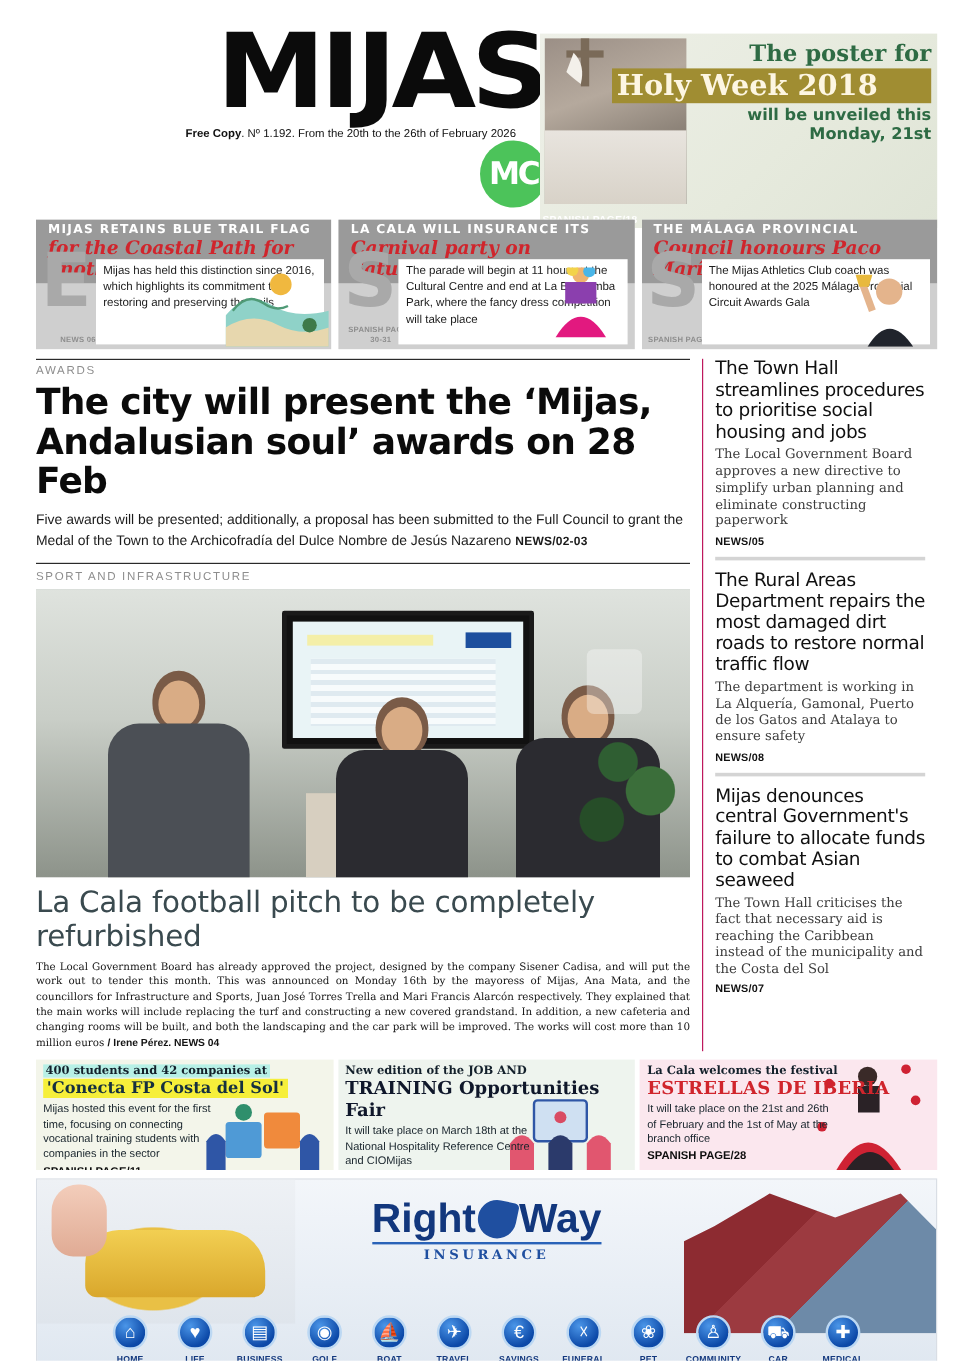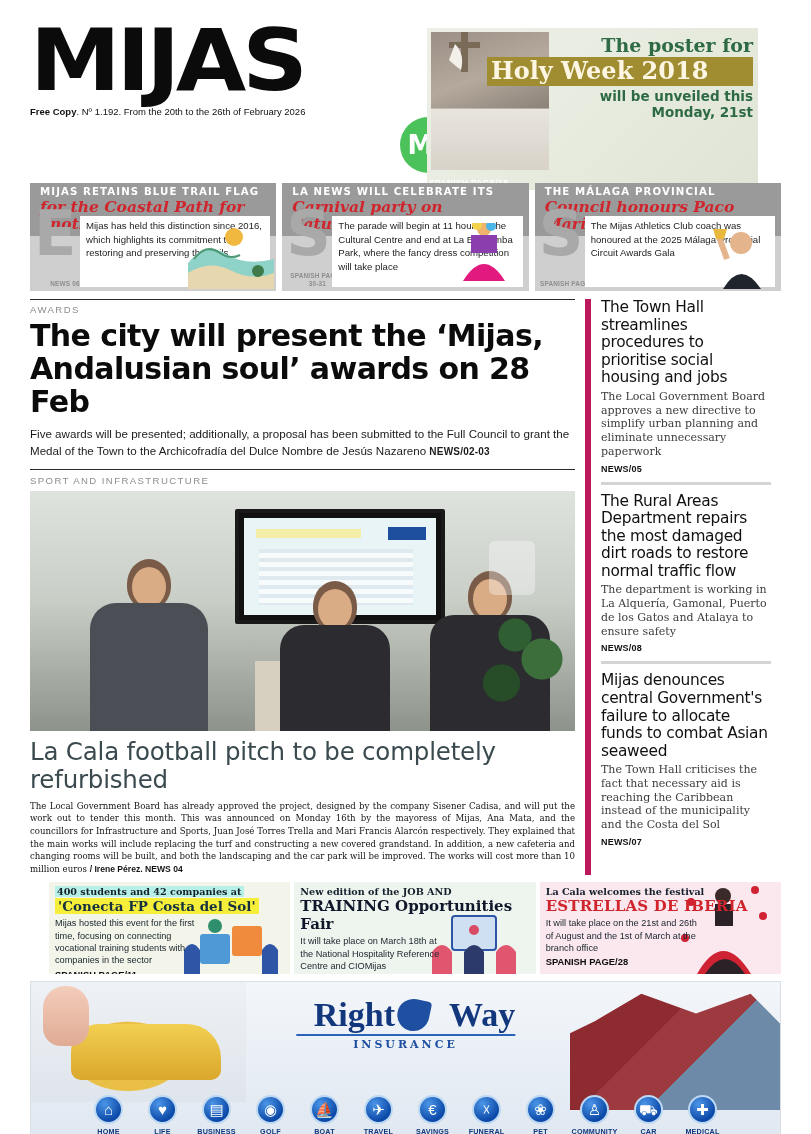--- a/index.html
+++ b/index.html
@@ -12,21 +12,21 @@
   }
   .page {
     position: absolute; left: 0; top: 0;
     width: 811px; height: 1134px;
     background: #fff;
     padding: 22px 30px 10px 30px;
   }
 
   
   .masthead { position: relative; height: 155px; }
-  .logo-block { position: absolute; left: 0; top: 0; width: 400px; }
+  .logo-block { position: absolute; left: 0; top: 0; width: 400px; text-align: right; }
   .mijas-word {
     font-family: "DejaVu Sans", sans-serif;
     font-weight: 700;
     font-size: 86px;
     letter-spacing: -4px;
     line-height: 0.9;
     color: #0b0b0b;
     transform: scaleX(1.06);
     transform-origin: left center;
   }
@@ -49,21 +49,21 @@
     position: absolute; left: 370px; top: 95px;
     width: 56px; height: 56px; border-radius: 50%;
     background: #4cc35a;
     display: flex; align-items: center; justify-content: center;
     color: #fff; font-weight: 700; font-size: 26px;
     font-family: "DejaVu Sans", sans-serif; letter-spacing: -2px;
   }
 
   
   .holy-promo {
-    position: absolute; left: 397px; top: 6px;
+    position: absolute; left: 420px; top: 6px;
     width: 331px; height: 162px;
     background: linear-gradient(135deg,#eef0e8 0%, #e6eadd 60%, #dfe4d6 100%);
     overflow: hidden;
   }
   .hp-tower {
     position: absolute; left: 4px; top: 4px; width: 118px; height: 138px;
     background:
       linear-gradient(to bottom, rgba(255,255,255,0) 55%, #e8e4de 56%, #d8d2c8 100%),
       linear-gradient(160deg,#9b8f86 0%,#b5a99d 35%,#7e756b 75%,#5e5a54 100%);
   }
@@ -121,21 +121,21 @@
   .t-body {
     position: absolute; left: 50px; top: 33px; right: 6px; bottom: 4px;
     background: #fff; padding: 3px 6px; font-size: 9.6px; line-height: 1.42;
     color: #1d1d1d;
   }
   .t-art { position: absolute; right: 2px; bottom: 2px; width: 86px; height: 66px; }
 
   
   .content { display: flex; gap: 10px; margin-top: 8px; }
   .col-main { width: 545px; }
-  .col-side { width: 186px; border-left: 6px solid #be185d; padding-left: 10px; }
+  .col-side { width: 186px; border-left: 1px solid #be185d; padding-left: 10px; }
 
   .rule-top { border-top: 1.5px solid #2a2a2a; }
   .section-kicker {
     font-size: 9.6px; letter-spacing: 1.4px; color: #8d8d8d;
     padding: 4px 0 4px 0; font-family: "Liberation Sans", sans-serif;
   }
   .lead-head {
     font-family: "DejaVu Sans", sans-serif; font-weight: 700;
     font-size: 30px; line-height: 1.1; color: #0b0b0b; letter-spacing: -0.6px;
   }
@@ -197,21 +197,21 @@
     font-family: "DejaVu Sans", sans-serif; font-weight: 400; font-size: 15.4px;
     line-height: 1.14; color: #101010; letter-spacing: -0.3px;
   }
   .side-body {
     font-family: "DejaVu Serif", serif; font-size: 11px; line-height: 1.25;
     color: #3c3c3c; margin-top: 3px;
   }
   .side-ref { font-size: 9px; font-weight: 700; color: #111; margin-top: 5px; letter-spacing: .2px; }
 
   
-  .mini-row { display: flex; gap: 4px; margin-top: 7px; height: 92px; margin-left: 19px; }
+  .mini-row { display: flex; gap: 4px; margin-top: 7px; height: 92px; }
   .mini { position: relative; flex: 1; overflow: hidden; }
   .mini-a { background: #f3f5ea; }
   .mini-b { background: #eef4ee; }
   .mini-c { background: #fbe7ee; }
   .m-k1 { font-family: "DejaVu Serif", serif; font-weight:700; font-size: 9.6px; color: #13202b; }
   .m-k1 .hl { background: #b7f0e6; padding: 0 2px; }
   .m-title-a {
     font-family: "DejaVu Serif", serif; font-weight: 700; font-size: 13.5px;
     color: #15303f; background: #f6ef3a; display: inline-block; padding: 0 3px; margin-top: 1px;
   }
@@ -231,21 +231,21 @@
   .ad-car { position: absolute; left: 0; top: 0; width: 215px; height: 120px;
     background: radial-gradient(ellipse at 45% 62%, #e9c045 0 54px, transparent 56px),
                 linear-gradient(180deg,#eef1f5,#dfe5ec); }
   .ad-car2 { position:absolute; left: 40px; top: 42px; width: 150px; height: 56px; border-radius: 28px 34px 10px 10px; background: linear-gradient(180deg,#f2cf52,#d9a72c); }
   .ad-finger { position:absolute; left:12px; top:4px; width:46px; height:60px; border-radius: 22px 22px 18px 18px; background: linear-gradient(180deg,#f3cdbb,#e0ab94); }
   .ad-house { position: absolute; right: 0; top: 4px; width: 210px; height: 124px;
     background: linear-gradient(135deg, #8d2b31 0 40%, #9c3a40 40% 60%, #6d8aa8 60% 100%);
     clip-path: polygon(12% 28%, 34% 6%, 60% 22%, 86% 6%, 100% 30%, 100% 100%, 0 100%, 0 38%); }
   .ad-logo { position: absolute; left: 50%; transform: translateX(-50%); top: 16px; text-align: center; }
   .ad-logo-row { display: flex; align-items: center; justify-content: center; gap: 2px; }
-  .ad-logo-txt { font-family: Liberation Serif, serif; font-weight: 700; font-size: 34px; color: #12377d; line-height: 1; margin-left: 18px; }
+  .ad-logo-txt { font-family: Liberation Sans, sans-serif; font-weight: 700; font-size: 34px; color: #12377d; line-height: 1; }
   .ad-leaf { width: 32px; height: 32px; border-radius: 50% 4px 50% 50%; background: #1f4fa0; transform: rotate(12deg); }
   .ad-ins { font-family: "DejaVu Serif", serif; font-weight: 700; font-size: 11px; color: #1f4fa0; letter-spacing: 3px; margin-top: 2px; }
   .ad-ins-rule { height: 2px; background: #2a63b8; margin-top: 2px; }
   .ad-icons { position: absolute; left: 0; right: 0; bottom: 6px; display: flex; justify-content: center; gap: 8px; }
   .ad-ic { width: 46px; text-align: center; }
   .ad-ic-circle {
     width: 29px; height: 29px; border-radius: 50%; margin: 0 auto;
     background: radial-gradient(circle at 35% 28%, #4b96e8, #0c49a8 70%);
     border: 2px solid #bcd8f3;
     display: flex; align-items: center; justify-content: center;
@@ -297,21 +297,21 @@
         <circle cx="46" cy="14" r="9" fill="#f0b83f"></circle>
         <path d="M0 40 q18 -22 40 -8 q18 11 46 4 v30 H0z" fill="#8fd2c8"></path>
         <path d="M0 50 q22 -14 44 -2 q20 10 42 2 v16 H0z" fill="#e7d7ae"></path>
         <path d="M6 36 q12 -16 26 -6 q10 7 20 2" fill="none" stroke="#4f9a76" stroke-width="2"></path>
         <circle cx="70" cy="48" r="6" fill="#3e7a4a"></circle>
       </svg>
     </div>
 
     <div class="teaser">
       <div class="t-head">
-        <div class="t-kicker">LA NEWS WILL CELEBRATE ITS</div>
+        <div class="t-kicker">LA CALA WILL INSURANCE ITS</div>
         <div class="t-title">Carnival party on Saturday 21st</div>
       </div>
       <div class="t-letter">S</div>
       <div class="t-pagelabel">SPANISH PAGES 30-31</div>
       <div class="t-body">The parade will begin at 11 hours at the Cultural Centre and end at La Butibamba Park, where the fancy dress competition will take place</div>
       <svg class="t-art" viewBox="0 0 86 66">
         <circle cx="43" cy="6" r="7" fill="#f0b36e"></circle>
         <path d="M30 12 h26 v18 h-26z" fill="#8b3fae"></path>
         <path d="M22 58 q21 -34 42 0z" fill="#e2197f"></path>
         <circle cx="36" cy="2" r="5" fill="#f3d34a"></circle>
@@ -381,21 +381,21 @@
       <div class="photo-head">La Cala football pitch to be completely refurbished</div>
       <div class="photo-body">
         <span>The Local Government Board has already approved the project, designed by the company Sisener Cadisa, and will put the work out to tender this month. This was announced on Monday 16th by the mayoress of Mijas, Ana Mata, and the councillors for Infrastructure and Sports, Juan José Torres Trella and Mari Francis Alarcón respectively. They explained that the main works will include replacing the turf and constructing a new covered grandstand. In addition, a new cafeteria and changing rooms will be built, and both the landscaping and the car park will be improved. The works will cost more than 10 million euros</span>
         <span class="byline">/ Irene Pérez. NEWS 04</span>
       </div>
     </div>
 
     <div class="col-side">
       <div class="side-item">
         <div class="side-head">The Town Hall streamlines procedures to prioritise social housing and jobs</div>
-        <div class="side-body">The Local Government Board approves a new directive to simplify urban planning and eliminate unnecessary paperwork</div>
+        <div class="side-body">The Local Government Board approves a new directive to simplify urban planning and eliminate constructing paperwork</div>
         <div class="side-ref">NEWS/05</div>
       </div>
       <div class="side-item">
         <div class="side-head">The Rural Areas Department repairs the most damaged dirt roads to restore normal traffic flow</div>
         <div class="side-body">The department is working in La Alquería, Gamonal, Puerto de los Gatos and Atalaya to ensure safety</div>
         <div class="side-ref">NEWS/08</div>
       </div>
       <div class="side-item">
         <div class="side-head">Mijas denounces central Government's failure to allocate funds to combat Asian seaweed</div>
         <div class="side-body">The Town Hall criticises the fact that necessary aid is reaching the Caribbean instead of the municipality and the Costa del Sol</div>
@@ -435,21 +435,21 @@
         <path d="M6 40 q10 -14 20 0 v22 h-20z" fill="#e1566f"></path>
         <path d="M38 40 q10 -14 20 0 v22 h-20z" fill="#2b3a6b"></path>
         <path d="M70 40 q10 -14 20 0 v22 h-20z" fill="#e1566f"></path>
       </svg>
     </div>
 
     <div class="mini mini-c">
       <div class="mini-pad">
         <div class="m-k1">La Cala welcomes the festival</div>
         <div class="m-title-c">ESTRELLAS DE IBERIA</div>
-        <div class="m-body">It will take place on the 21st and 26th of August and the 1st of March at the branch office</div>
+        <div class="m-body">It will take place on the 21st and 26th of February and the 1st of May at the branch office</div>
         <div class="m-ref">SPANISH PAGE/28</div>
       </div>
       <svg class="m-art" width="110" height="92" viewBox="0 0 110 92">
         <circle cx="52" cy="14" r="8" fill="#3a2a28"></circle>
         <path d="M44 22 h18 v22 h-18z" fill="#2a2226"></path>
         <path d="M26 92 q26 -46 54 0z" fill="#cf2233"></path>
         <path d="M34 92 q20 -30 40 0z" fill="#2a2226"></path>
         <circle cx="20" cy="20" r="4" fill="#cf2233"></circle>
         <circle cx="92" cy="34" r="4" fill="#cf2233"></circle>
         <circle cx="84" cy="8" r="4" fill="#cf2233"></circle>

